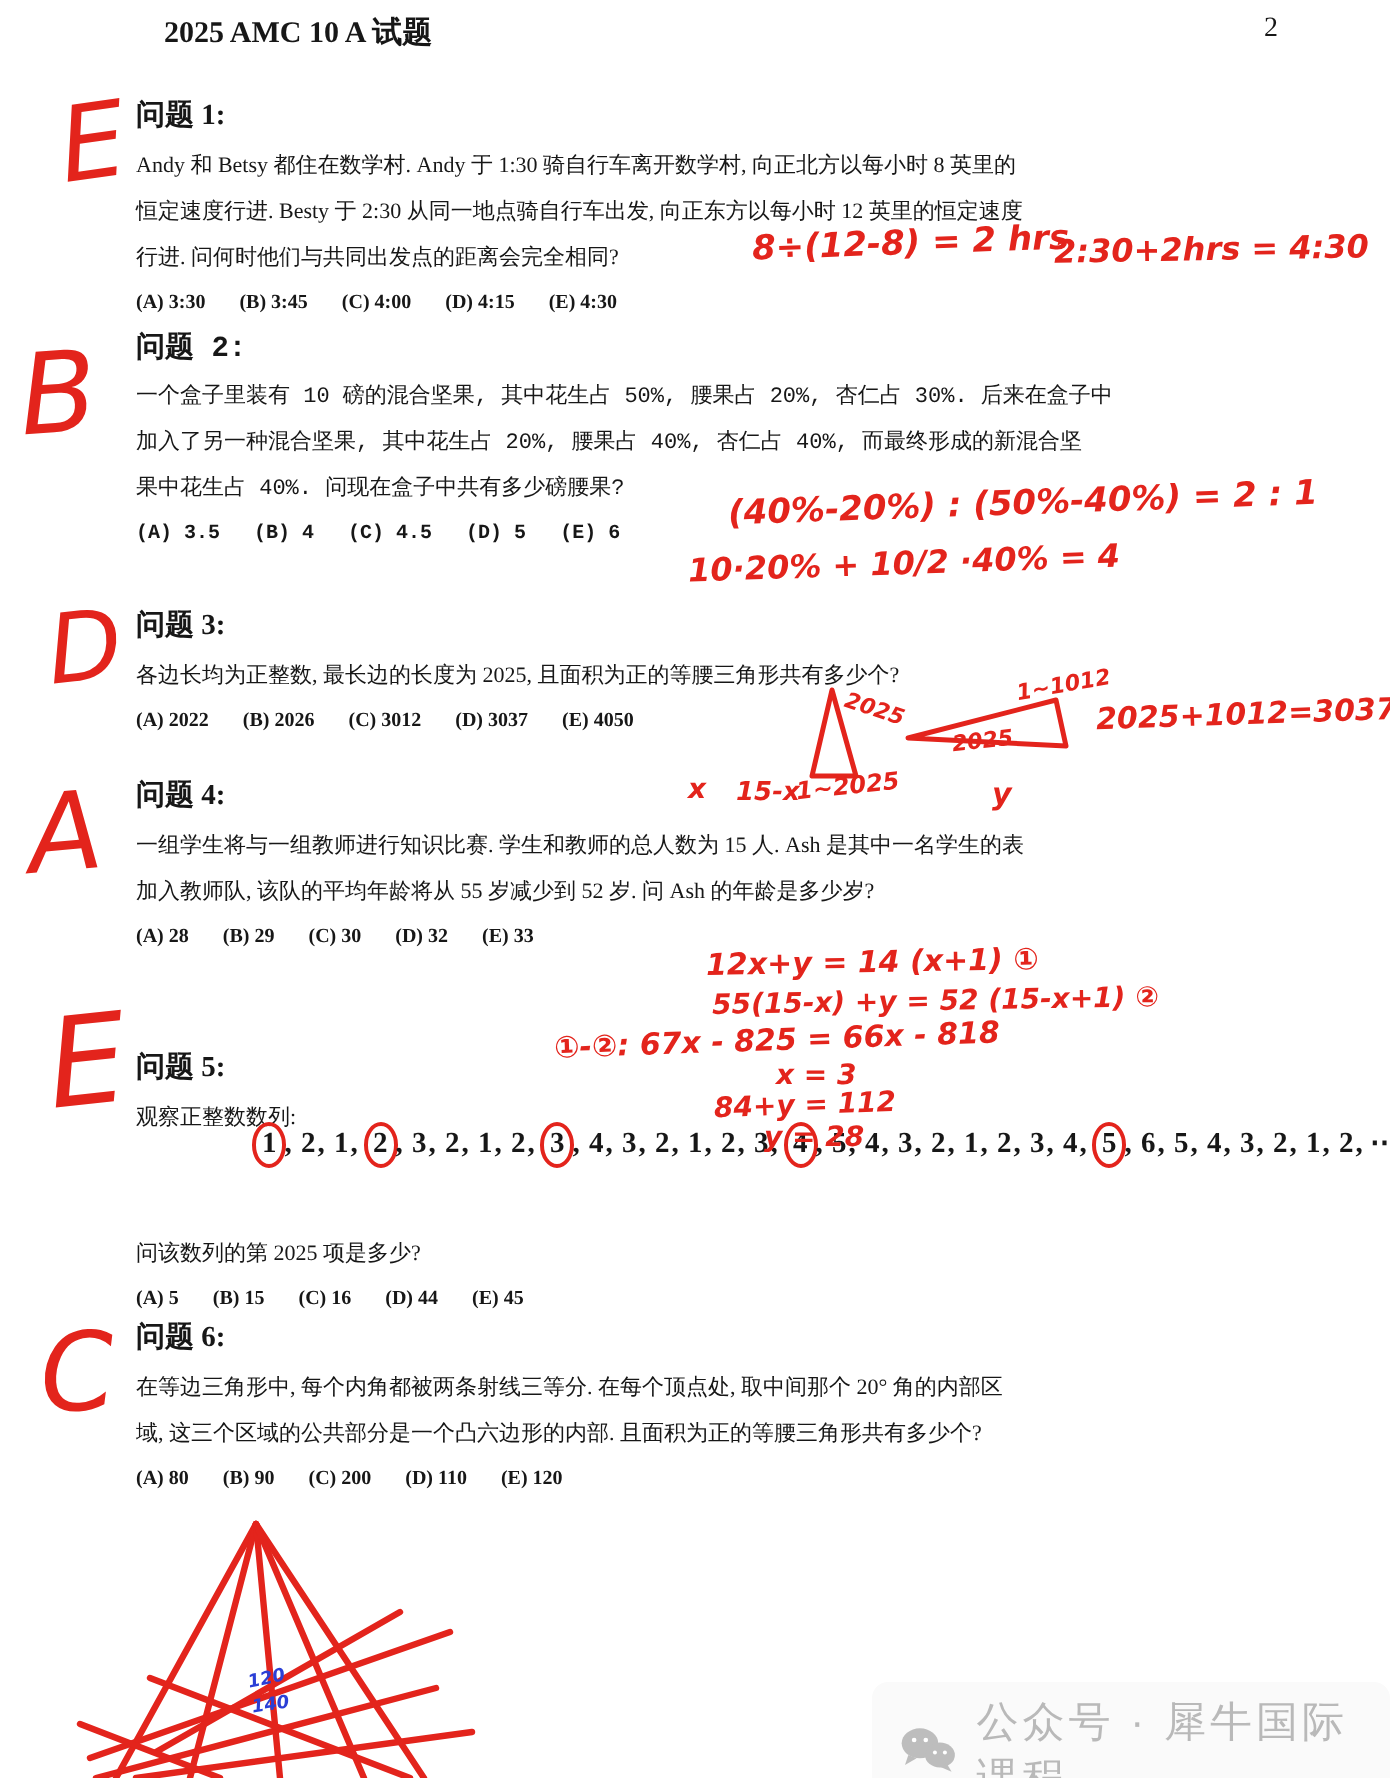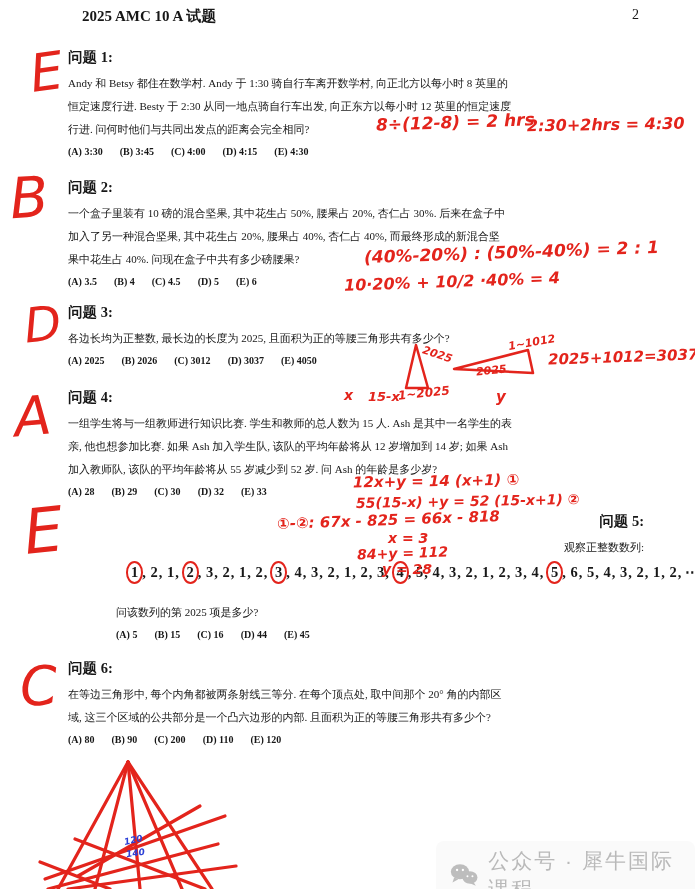--- a/index.html
+++ b/index.html
@@ -48,66 +48,65 @@
     <div class="prob-line">行进. 问何时他们与共同出发点的距离会完全相同?</div>
     <div class="options">
       <span>(A) 3:30</span>
       <span>(B) 3:45</span>
       <span>(C) 4:00</span>
       <span>(D) 4:15</span>
       <span>(E) 4:30</span>
     </div>
   </div>
 
-  <div class="prob" style="top:178px;">
+  <div class="prob" style="top:164px;font-family:Liberation Mono, monospace;">
     <div class="prob-label">问题 2:</div>
     <div class="prob-line">一个盒子里装有 10 磅的混合坚果, 其中花生占 50%, 腰果占 20%, 杏仁占 30%. 后来在盒子中</div>
     <div class="prob-line">加入了另一种混合坚果, 其中花生占 20%, 腰果占 40%, 杏仁占 40%, 而最终形成的新混合坚</div>
     <div class="prob-line">果中花生占 40%. 问现在盒子中共有多少磅腰果?</div>
     <div class="options">
       <span>(A) 3.5</span>
       <span>(B) 4</span>
       <span>(C) 4.5</span>
       <span>(D) 5</span>
       <span>(E) 6</span>
     </div>
   </div>
 
   <div class="prob" style="top:303px;">
     <div class="prob-label">问题 3:</div>
     <div class="prob-line">各边长均为正整数, 最长边的长度为 2025, 且面积为正的等腰三角形共有多少个?</div>
     <div class="options">
-      <span>(A) 2025</span>
+      <span>(A) 2022</span>
       <span>(B) 2026</span>
       <span>(C) 3012</span>
       <span>(D) 3037</span>
       <span>(E) 4050</span>
     </div>
   </div>
 
   <div class="prob" style="top:388px;">
     <div class="prob-label">问题 4:</div>
     <div class="prob-line">一组学生将与一组教师进行知识比赛. 学生和教师的总人数为 15 人. Ash 是其中一名学生的表</div>
-    <div class="prob-line">亲, 他也想参加比赛. 如果 Ash 加入学生队, 该队的平均年龄将从 12 岁增加到 14 岁; 如果 Ash</div>
     <div class="prob-line">加入教师队, 该队的平均年龄将从 55 岁减少到 52 岁. 问 Ash 的年龄是多少岁?</div>
     <div class="options">
       <span>(A) 28</span>
       <span>(B) 29</span>
       <span>(C) 30</span>
       <span>(D) 32</span>
       <span>(E) 33</span>
     </div>
   </div>
 
-  <div class="prob" style="top:512px;text-align:right;">
+  <div class="prob" style="top:524px;">
     <div class="prob-label">问题 5:</div>
     <div class="prob-line">观察正整数数列:</div>
   </div>
   <div class="seq"><span class="seq-digit circled">1</span><span>, </span><span class="seq-digit">2</span><span>, </span><span class="seq-digit">1</span><span>, </span><span class="seq-digit circled">2</span><span>, </span><span class="seq-digit">3</span><span>, </span><span class="seq-digit">2</span><span>, </span><span class="seq-digit">1</span><span>, </span><span class="seq-digit">2</span><span>, </span><span class="seq-digit circled">3</span><span>, </span><span class="seq-digit">4</span><span>, </span><span class="seq-digit">3</span><span>, </span><span class="seq-digit">2</span><span>, </span><span class="seq-digit">1</span><span>, </span><span class="seq-digit">2</span><span>, </span><span class="seq-digit">3</span><span>, </span><span class="seq-digit circled">4</span><span>, </span><span class="seq-digit">5</span><span>, </span><span class="seq-digit">4</span><span>, </span><span class="seq-digit">3</span><span>, </span><span class="seq-digit">2</span><span>, </span><span class="seq-digit">1</span><span>, </span><span class="seq-digit">2</span><span>, </span><span class="seq-digit">3</span><span>, </span><span class="seq-digit">4</span><span>, </span><span class="seq-digit circled">5</span><span>, </span><span class="seq-digit">6</span><span>, </span><span class="seq-digit">5</span><span>, </span><span class="seq-digit">4</span><span>, </span><span class="seq-digit">3</span><span>, </span><span class="seq-digit">2</span><span>, </span><span class="seq-digit">1</span><span>, </span><span class="seq-digit">2</span><span>, </span><span>⋯ .</span></div>
-  <div class="prob" style="top:601px;margin-left:48px;">
+  <div class="prob" style="top:616px;">
     <div class="prob-line">问该数列的第 2025 项是多少?</div>
     <div class="options">
       <span>(A) 5</span>
       <span>(B) 15</span>
       <span>(C) 16</span>
       <span>(D) 44</span>
       <span>(E) 45</span>
     </div>
   </div>
 

